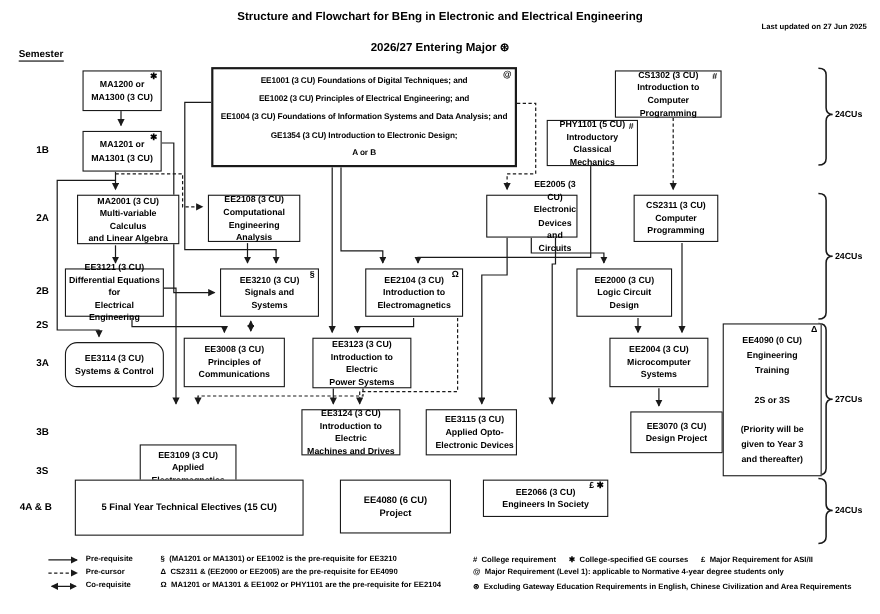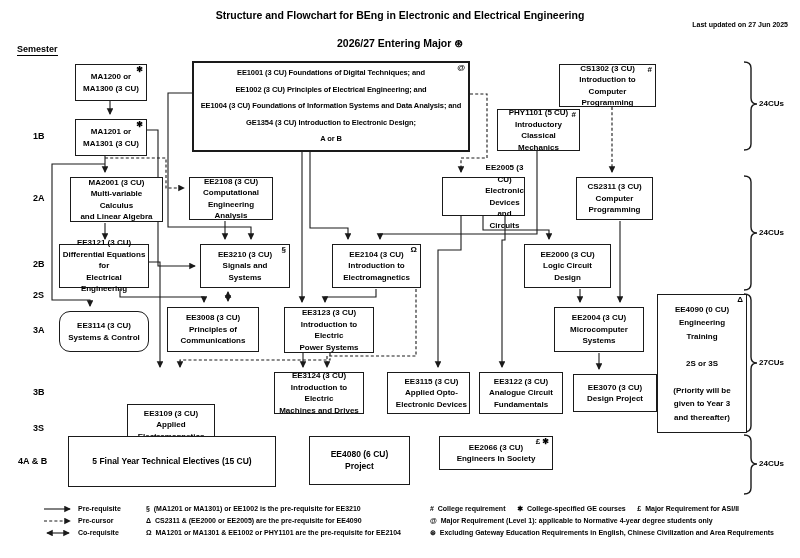--- a/index.html
+++ b/index.html
@@ -206,24 +206,20 @@
   <div class="box" style="left:274px;top:372px;width:90px;height:42px;">
     <span>EE3124 (3 CU)
 Introduction to Electric
 Machines and Drives</span></div>
 
   <div class="box" style="left:387px;top:372px;width:83px;height:42px;justify-content:flex-end;">
     <span>EE3115 (3 CU)
 Applied Opto-
 Electronic Devices</span></div>
 
-  <div class="box" style="left:479px;top:372px;width:84px;height:42px;">
-    <span>EE3122 (3 CU)
-Analogue Circuit
-Fundamentals</span></div>
 
   <div class="box" style="left:573px;top:374px;width:84px;height:38px;">
     <span>EE3070 (3 CU)
 Design Project</span></div>
 
   <div class="box wide" style="left:68px;top:436px;width:208px;height:51px;">
     <span>5 Final Year Technical Electives (15 CU)</span></div>
 
   <div class="box wide" style="left:309px;top:436px;width:101px;height:49px;">
     <span>EE4080 (6 CU)

